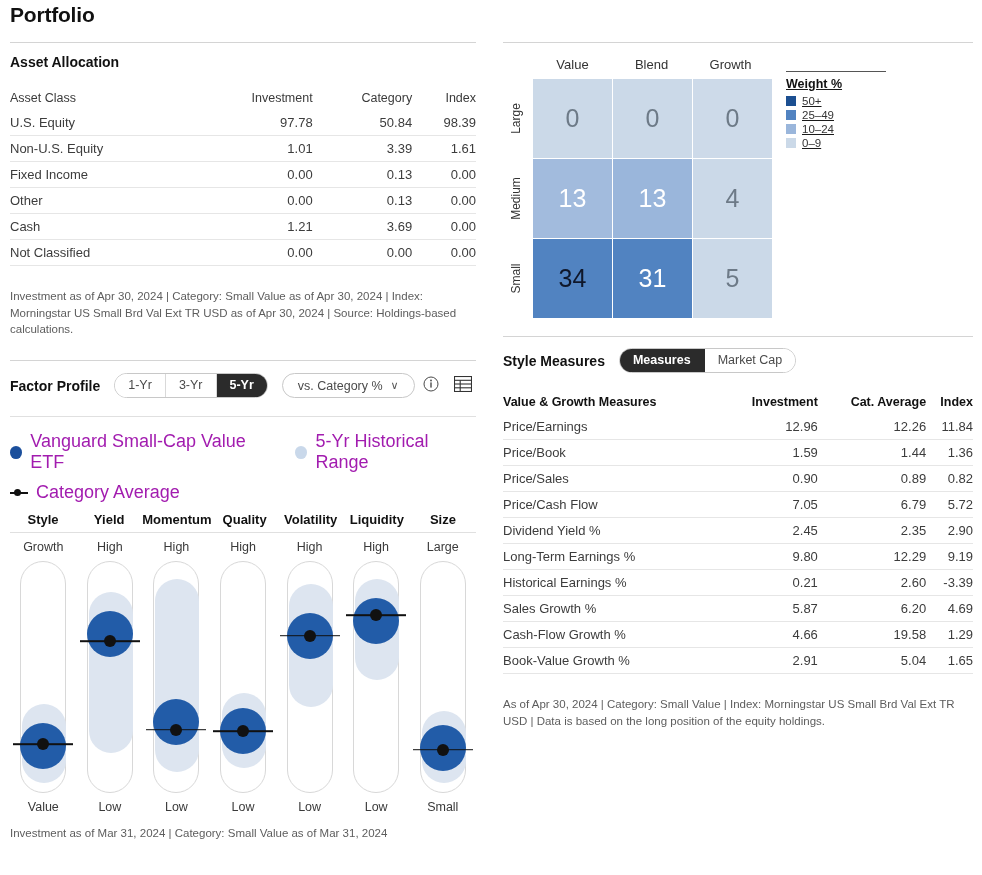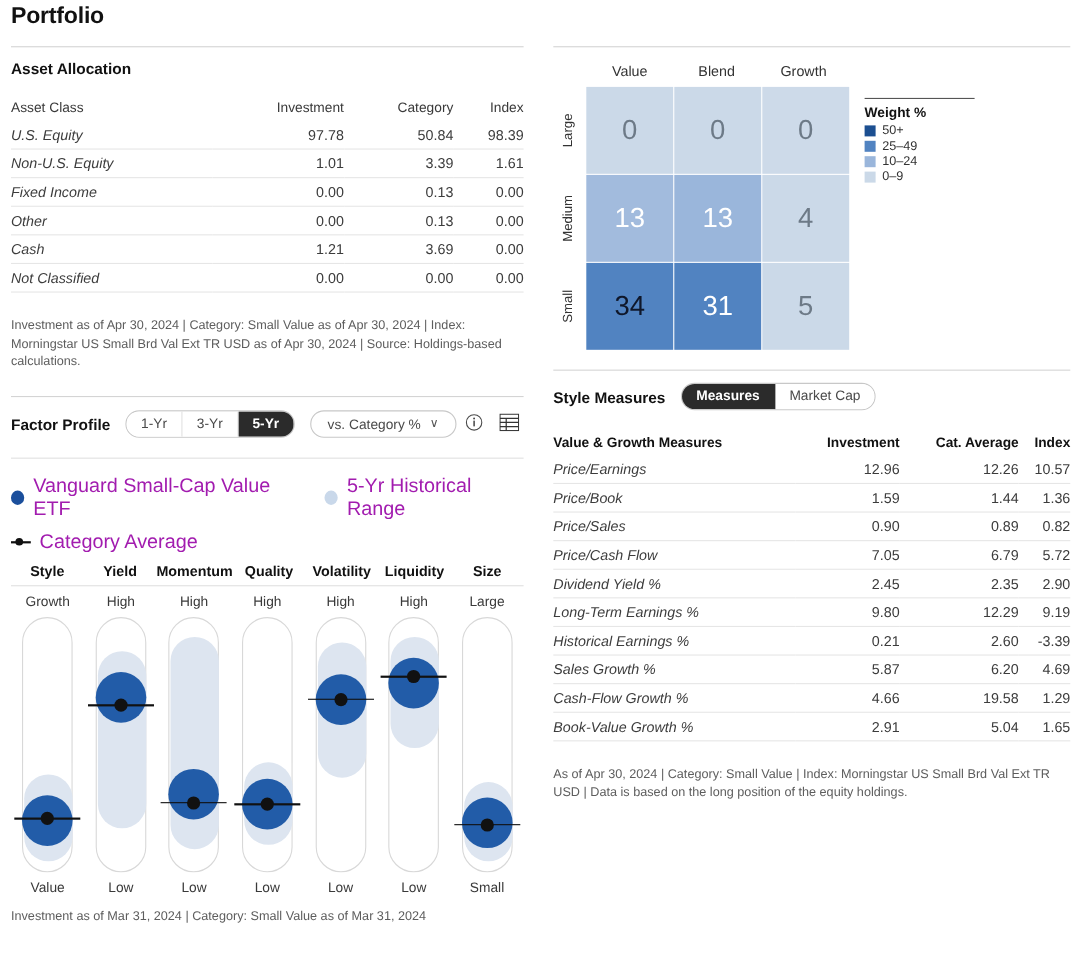--- a/index.html
+++ b/index.html
@@ -73,21 +73,21 @@
     font-size: 12.5px; font-weight: normal; color: #3a3a3a;
     padding: 3px 0 5px 0; text-align: right; white-space: nowrap;
   }
   table.data th.first { text-align: left; }
   table.data td {
     font-size: 13px; color: #3c3c3c;
     padding: 5px 0 5px 0; text-align: right;
     border-top: 1px solid #e6e6e6;
     white-space: nowrap;
   }
-  table.data td.first { text-align: left; font-style: italic; }
+  table.data td.first { text-align: left; }
   table.data tr:first-child td { border-top: none; }
   table.data tbody tr:last-child td { border-bottom: 1px solid #e6e6e6; }
 
   table.measures th { font-weight: bold; color: #111; font-size: 12.5px; }
 
   .footnote {
     font-size: 11.5px; color: #5d5d5d; line-height: 1.45;
     margin-top: 22px;
   }
 
@@ -114,21 +114,21 @@
     position: absolute; top: 22px; left: 6px; width: 22px; height: 239px;
   }
   .style-rowlabels span {
     position: absolute; left: 0; width: 79px; height: 16px;
     font-size: 12px; color: #333;
     transform-origin: 0 0; transform: rotate(-90deg);
     text-align: center;
   }
 
   .weight-legend {
-    position: absolute; left: 283px; top: 32px; width: 100px;
+    position: absolute; left: 283px; top: 14px; width: 100px; text-decoration: underline;
   }
   .weight-legend .rule { border-top: 1px solid #555; margin-bottom: 5px; }
   .weight-legend .lg-title { font-size: 12.5px; font-weight: bold; color: #111; margin-bottom: 4px; }
   .lg-row { display: flex; align-items: center; gap: 6px; margin-bottom: 2px; }
   .lg-sw { width: 10px; height: 10px; display: inline-block; }
   .lg-lbl { font-size: 11.5px; color: #333; }
 
   
   .fp-legend { margin-top: 18px; border-top: 1px solid #e0e0e0; padding-top: 14px; }
   .fp-legend-row { display: flex; align-items: center; gap: 26px; margin-bottom: 9px; }
@@ -462,21 +462,21 @@
           <th>Investment</th>
           <th>Cat. Average</th>
           <th>Index</th>
         </tr>
       </thead>
       <tbody id="measures-body">
           <tr>
             <td class="first">Price/Earnings</td>
             <td>12.96</td>
             <td>12.26</td>
-            <td>10.57</td>
+            <td>11.84</td>
           </tr>
           <tr>
             <td class="first">Price/Book</td>
             <td>1.59</td>
             <td>1.44</td>
             <td>1.36</td>
           </tr>
           <tr>
             <td class="first">Price/Sales</td>
             <td>0.90</td>

